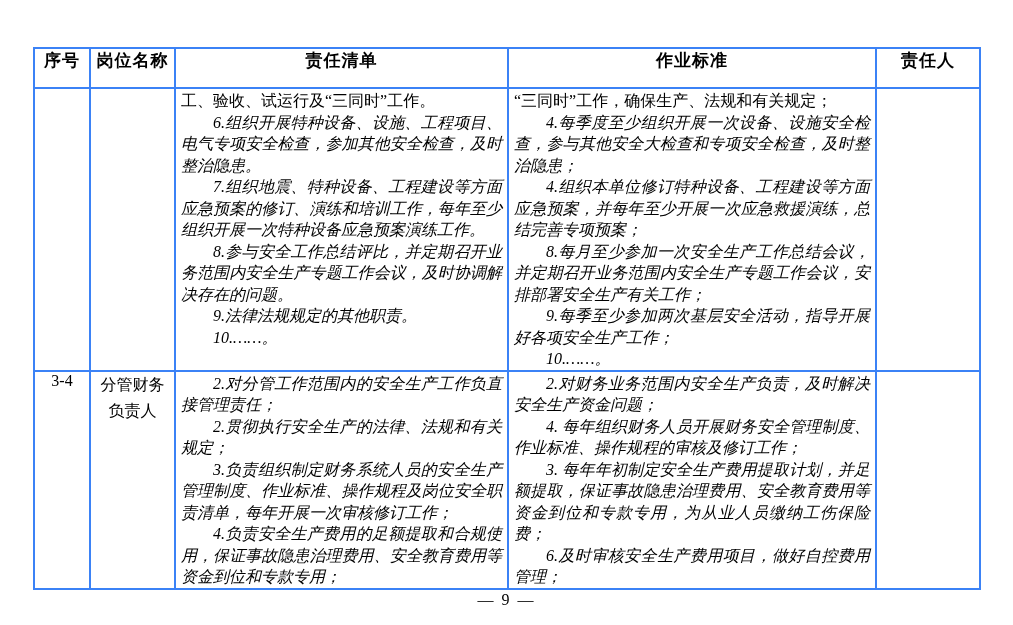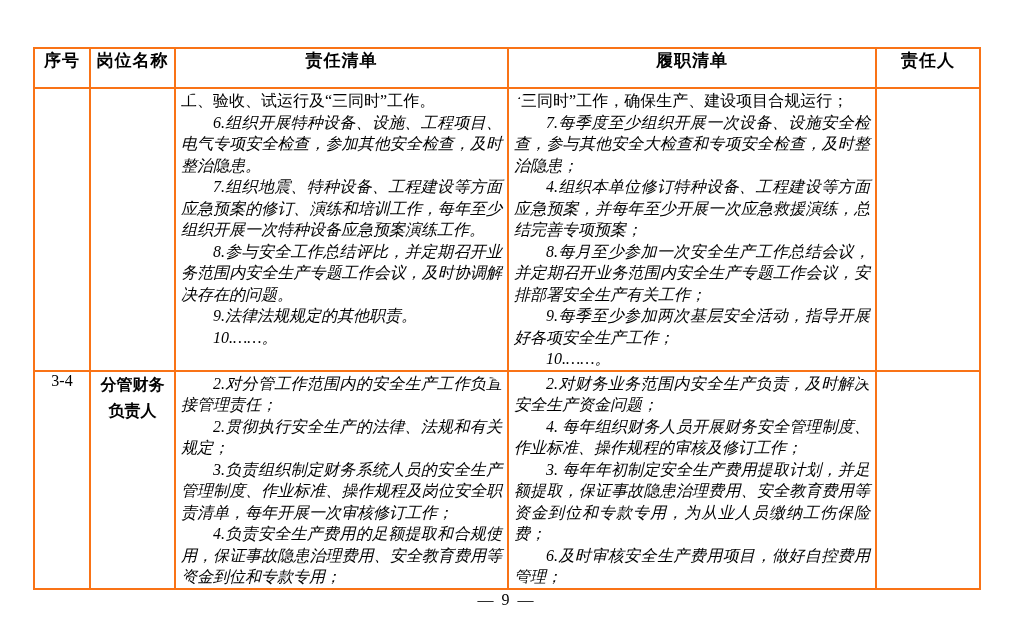--- a/index.html
+++ b/index.html
@@ -13,21 +13,21 @@
 
   table.resp-table {
     position: absolute;
     left: 33px; top: 47px;
     width: 946px;
     border-collapse: collapse;
     table-layout: fixed;
   }
   table.resp-table th,
   table.resp-table td {
-    border: 2px solid #f97316;
+    border: 2px solid #3b82f6;
     vertical-align: top;
     overflow: hidden;
   }
   col.c-seq  { width: 56px; }
   col.c-pos  { width: 85px; }
   col.c-duty { width: 333px; }
   col.c-perf { width: 368px; }
   col.c-resp { width: 104px; }
 
   tr.header-row { height: 40px; }
@@ -40,25 +40,24 @@
     text-align: center;
     vertical-align: middle;
     letter-spacing: 1px;
   }
   td.seq-cell, td.pos-cell {
     text-align: center;
     vertical-align: middle;
     font-size: 16px;
     border-radius: 13px;
   }
-  td.pos-cell .pos-line { line-height: 26px; font-weight: bold; }
+  td.pos-cell .pos-line { line-height: 26px; }
   td.duty-cell, td.perf-cell {
     padding: 1px 5px 0 5px;
     font-size: 16px;
-    border-radius: 30px;
   }
   td.resp-cell { vertical-align: middle; }
 
   p.para {
     line-height: 21.5px;
     text-align: justify;
     word-break: break-all;
   }
   p.para.indent { text-indent: 2em; font-style: italic; }
 
@@ -82,39 +81,39 @@
         <col class="c-pos">
         <col class="c-duty">
         <col class="c-perf">
         <col class="c-resp">
     </colgroup>
     <thead>
       <tr class="header-row">
         <th class="hcell">序号</th>
         <th class="hcell">岗位名称</th>
         <th class="hcell">责任清单</th>
-        <th class="hcell">履职清单</th>
+        <th class="hcell">作业标准</th>
         <th class="hcell">责任人</th>
       </tr>
     </thead>
     <tbody>
       <tr class="body-row-0">
         <td class="seq-cell"></td>
         <td class="pos-cell"></td>
         <td class="duty-cell">
             <p class="para">工、验收、试运行及“三同时”工作。</p>
             <p class="para indent">6.组织开展特种设备、设施、工程项目、电气专项安全检查，参加其他安全检查，及时整治隐患。</p>
             <p class="para indent">7.组织地震、特种设备、工程建设等方面应急预案的修订、演练和培训工作，每年至少组织开展一次特种设备应急预案演练工作。</p>
             <p class="para indent">8.参与安全工作总结评比，并定期召开业务范围内安全生产专题工作会议，及时协调解决存在的问题。</p>
             <p class="para indent">9.法律法规规定的其他职责。</p>
             <p class="para indent">10.……。</p>
           </td>
         <td class="perf-cell">
-            <p class="para">“三同时”工作，确保生产、建设项目合规运行；</p>
-            <p class="para indent">7.每季度至少组织开展一次设备、设施安全检查，参与其他安全大检查和专项安全检查，及时整治隐患；</p>
+            <p class="para">“三同时”工作，确保生产、法规和有关规定；</p>
+            <p class="para indent">4.每季度至少组织开展一次设备、设施安全检查，参与其他安全大检查和专项安全检查，及时整治隐患；</p>
             <p class="para indent">4.组织本单位修订特种设备、工程建设等方面应急预案，并每年至少开展一次应急救援演练，总结完善专项预案；</p>
             <p class="para indent">8.每月至少参加一次安全生产工作总结会议，并定期召开业务范围内安全生产专题工作会议，安排部署安全生产有关工作；</p>
             <p class="para indent">9.每季至少参加两次基层安全活动，指导开展好各项安全生产工作；</p>
             <p class="para indent">10.……。</p>
           </td>
         <td class="resp-cell"></td>
       </tr>
       <tr class="body-row-1">
         <td class="seq-cell">3-4</td>
         <td class="pos-cell">

